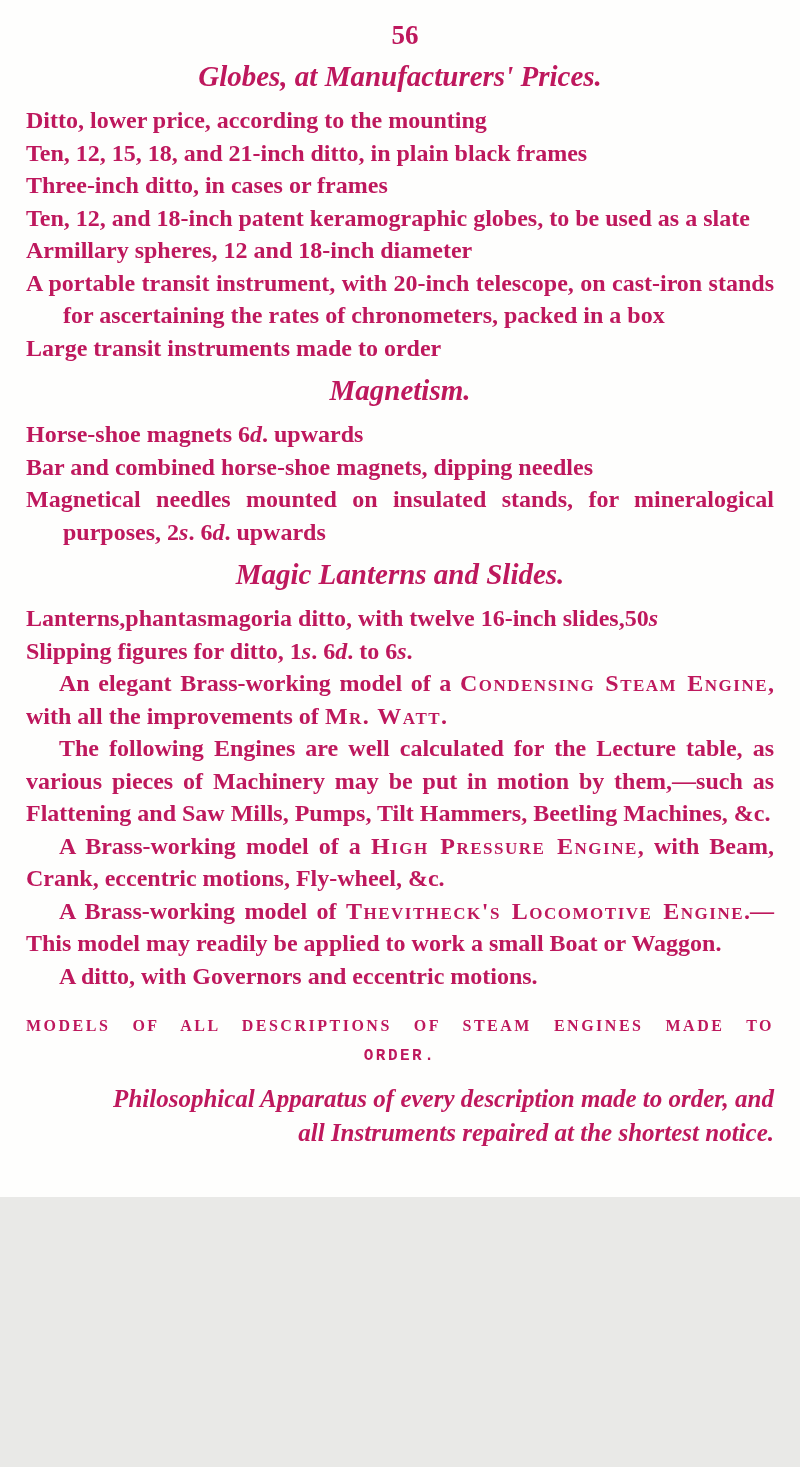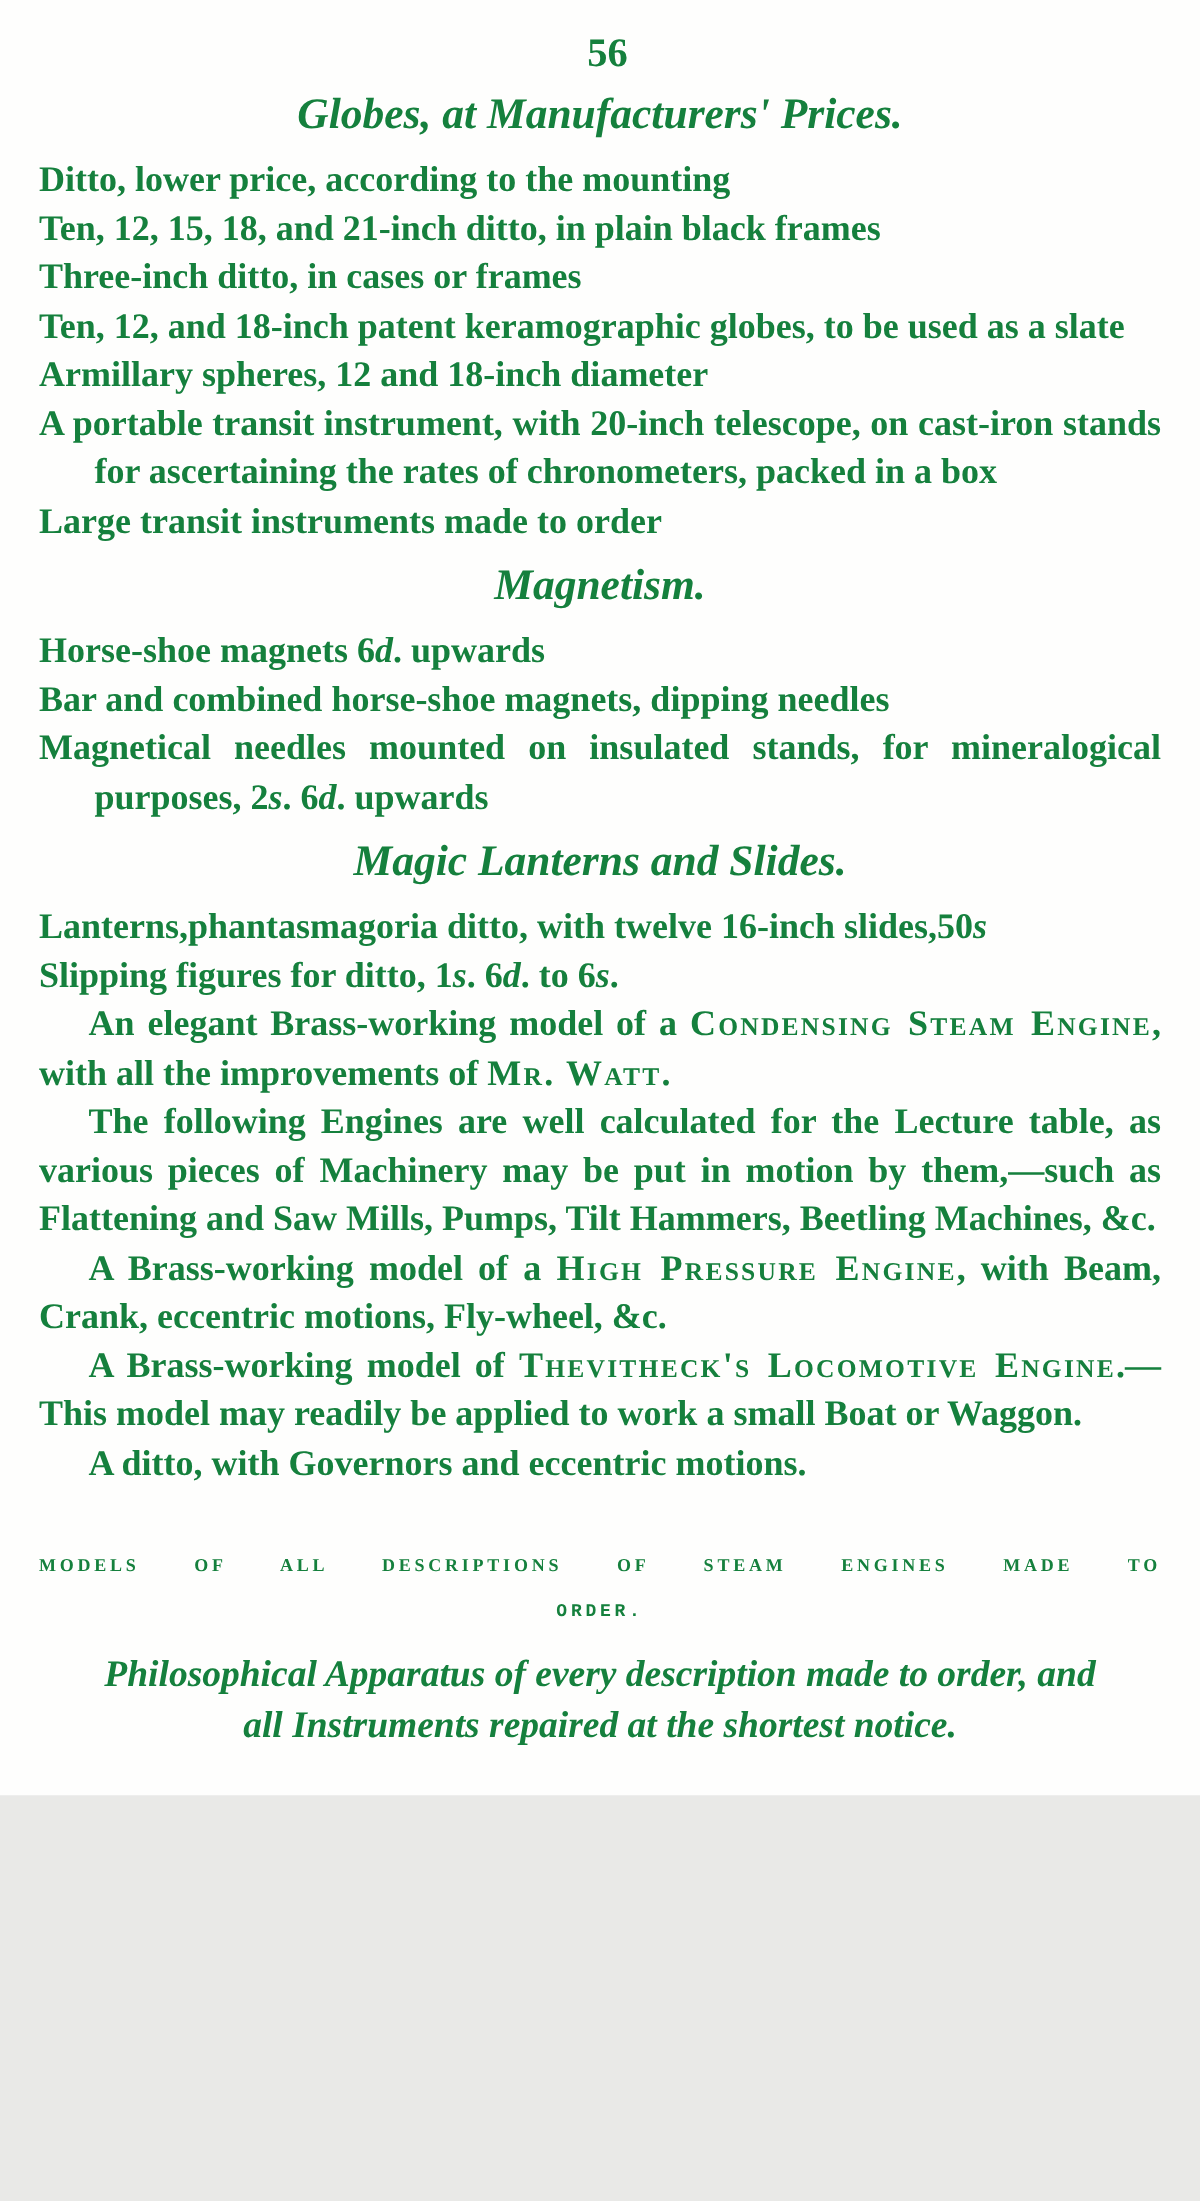--- a/index.html
+++ b/index.html
@@ -1,21 +1,21 @@
 <!DOCTYPE html>
 <html><head>
 <meta charset="utf-8">
 <style>
   html,body{margin:0;padding:0;background:#e9e9e7;}
   .page{
     position:relative;
     width:800px;height:1197px;
     margin:0 auto;
     background:#fefefd;
-    color:#15803d;
+    color:#be185d;
     font-family:"Liberation Serif","DejaVu Serif",serif;
     font-weight:700;
     box-sizing:border-box;
     padding:16px 26px 0 26px;
     overflow:hidden;
   }
   .page-number{
     text-align:center;
     font-size:27px;
     line-height:30px;
@@ -43,34 +43,34 @@
   .para{
     margin:0;
     font-size:24px;
     line-height:32.5px;
     text-align:justify;
     text-indent:33px;
   }
   .i{font-style:italic;}
   .sc{font-variant:small-caps;letter-spacing:1.5px;}
   .models{
-    margin-top:36px;
-    font-size:12px;
+    margin-top:18px;
+    font-size:16px;
     line-height:31px;
     letter-spacing:2.5px;
     word-spacing:8px;
   }
   .models-line-1{text-align:justify;text-align-last:justify;}
   .models-line-2{text-align:center;font-family:Liberation Mono, monospace;}
   .philosophical{
     margin-top:10px;
     font-style:italic;
     font-size:25px;
     line-height:34px;
-    text-align:center;
+    text-align:right;
   }
   .footer-rule{
     position:absolute;
     left:30px;
     width:742px;
     top:1400px;
     height:3.5px;
     background:#0d0d0d;
     transform:rotate(0.55deg);
     transform-origin:left center;

